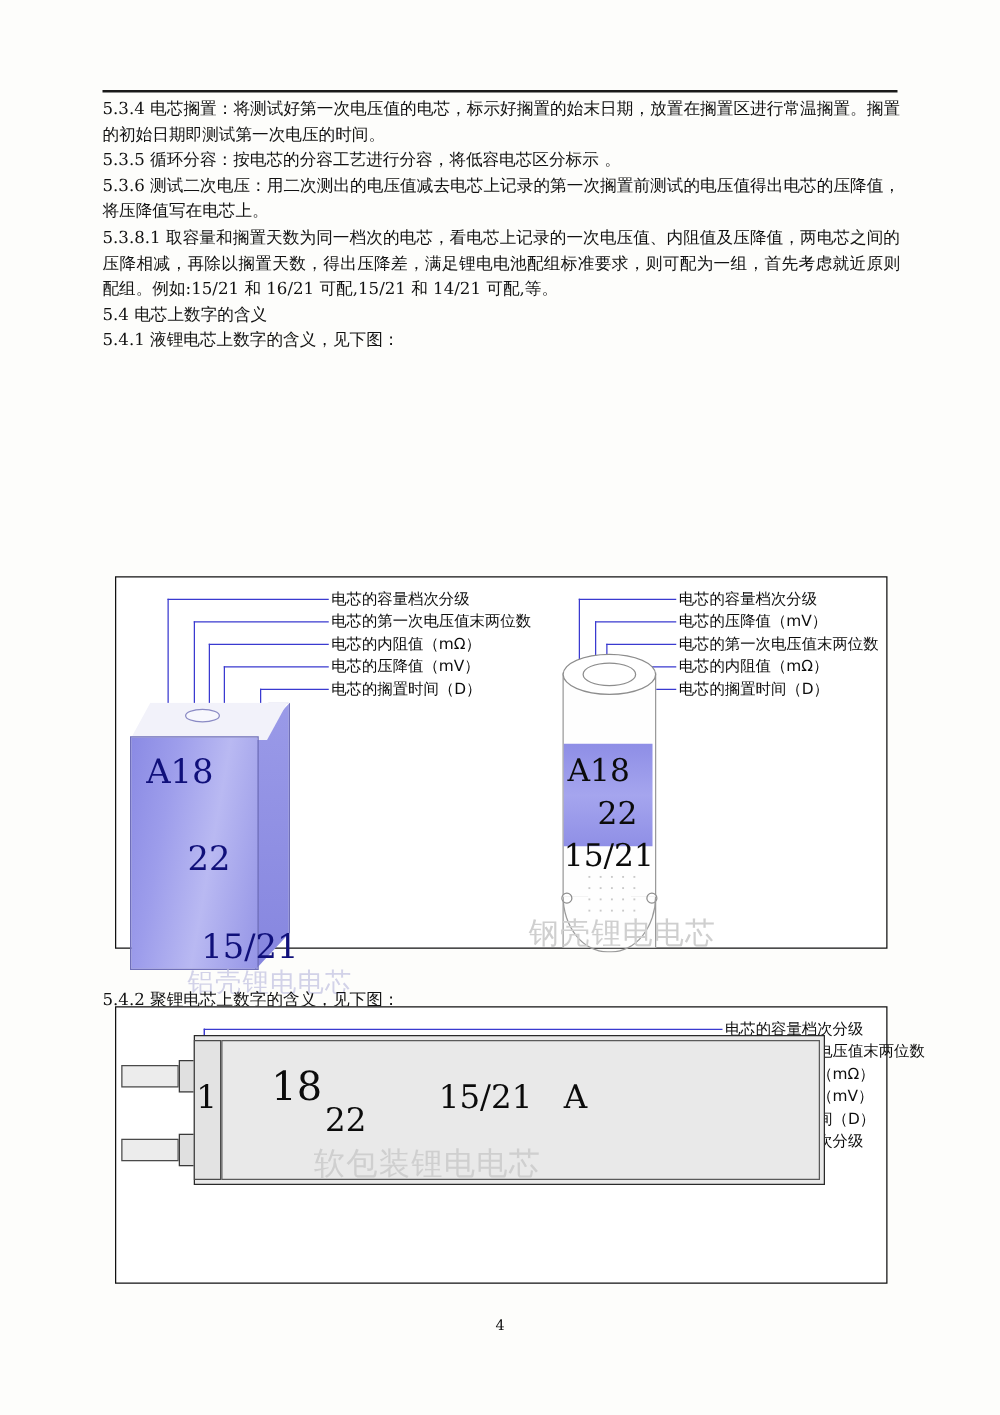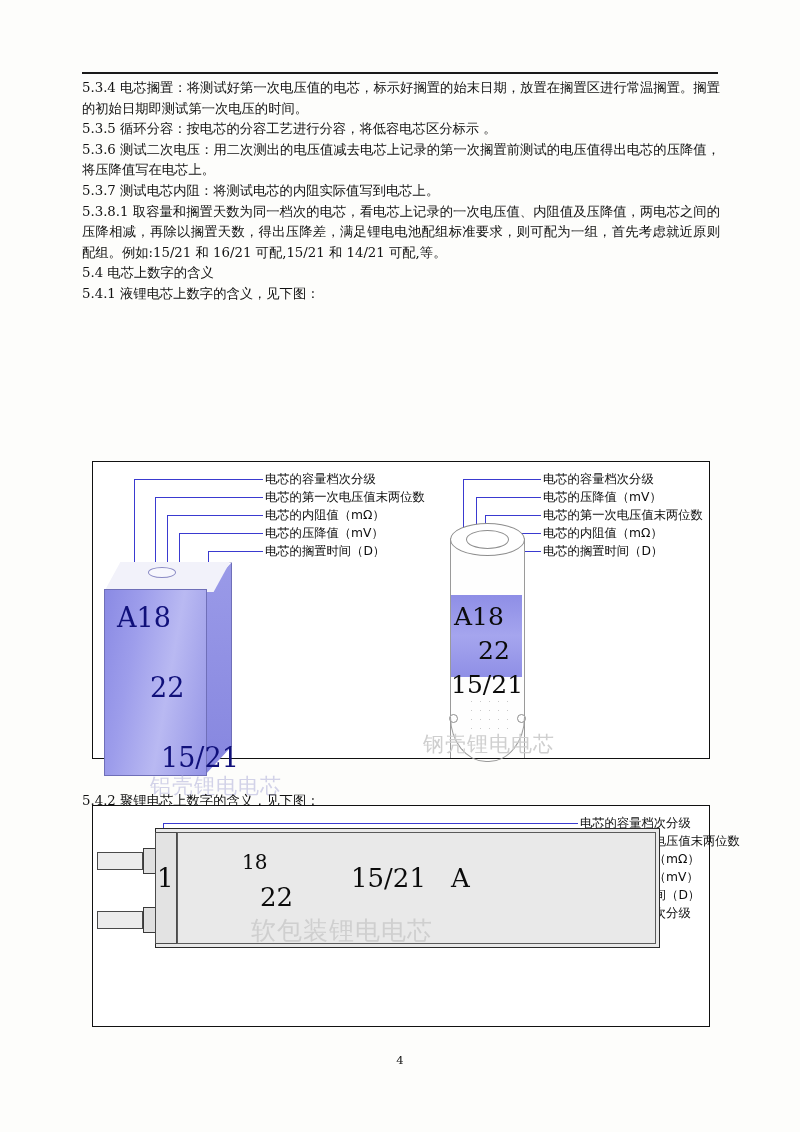--- a/index.html
+++ b/index.html
@@ -176,21 +176,20 @@
 <body>
 
 <div class="page">
 
   <div class="topline"></div>
 
   <div class="body-text">
     <p class="para">5.3.4    电芯搁置：将测试好第一次电压值的电芯，标示好搁置的始末日期，放置在搁置区进行常温搁置。搁置的初始日期即测试第一次电压的时间。</p>
     <p class="para">5.3.5    循环分容：按电芯的分容工艺进行分容，将低容电芯区分标示 。</p>
     <p class="para">5.3.6    测试二次电压：用二次测出的电压值减去电芯上记录的第一次搁置前测试的电压值得出电芯的压降值，将压降值写在电芯上。</p>
-    <p class="para">5.3.7    测试电芯内阻：将测试电芯的内阻实际值写到电芯上。</p>
     <p class="para">5.3.8.1    取容量和搁置天数为同一档次的电芯，看电芯上记录的一次电压值、内阻值及压降值，两电芯之间的压降相减，再除以搁置天数，得出压降差，满足锂电电池配组标准要求，则可配为一组，首先考虑就近原则配组。例如:15/21 和 16/21 可配,15/21 和 14/21 可配,等。</p>
     <p class="para">5.4  电芯上数字的含义</p>
     <p class="para">5.4.1    液锂电芯上数字的含义，见下图：</p>
   </div>
 
   <div class="figbox" id="fig1">
     <div class="fig-inner">
 
       <div class="cap" style="left:172px;top:11px;">电芯的容量档次分级</div>
       <div class="cap" style="left:172px;top:29px;">电芯的第一次电压值末两位数</div>
@@ -261,21 +260,21 @@
       <div class="cyl-top" style="left:373px;top:68px;width:41px;height:17px;"></div>
       <div class="cyl-band" style="left:358px;top:133px;width:71px;height:82px;"></div>
       <div class="dots" style="left:374px;top:235px;width:42px;height:34px;"></div>
       <div class="notch" style="left:356px;top:252px;"></div>
       <div class="notch" style="left:424px;top:252px;"></div>
       <div class="cyl-bottom" style="left:357px;top:255px;width:73px;height:44px;"></div>
 
       <div class="mark dark" style="left:361px;top:140px;font-size:25px;">A18</div>
       <div class="mark dark" style="left:385px;top:174px;font-size:25px;">22</div>
       <div class="mark dark" style="left:358px;top:208px;font-size:25px;">15/21</div>
-      <div class="wm grey" style="left:330px;top:268px;font-size:21px;">钢壳锂电电芯</div>
+      <div class="wm grey" style="left:330px;top:268px;font-size:24px;">钢壳锂电电芯</div>
     </div>
   </div>
 
   <p class="body-text" style="top:778px;">5.4.2    聚锂电芯上数字的含义，见下图：</p>
 
   <div class="figbox" id="fig2">
     <div class="fig-inner">
 
       <div class="cap" style="left:487px;top:11px;">电芯的容量档次分级</div>
       <div class="cap" style="left:487px;top:29px;">电芯的第一次电压值末两位数</div>
@@ -313,21 +312,21 @@
       <div class="tab" style="left:4px;top:46px;width:46px;height:18px;"></div>
       <div class="tab" style="left:4px;top:105px;width:46px;height:18px;"></div>
       <div class="tab-neck" style="left:50px;top:42px;width:14px;height:26px;"></div>
       <div class="tab-neck" style="left:50px;top:101px;width:14px;height:26px;"></div>
 
       <div class="pouch-outer" style="left:62px;top:22px;width:505px;height:120px;"></div>
       <div class="pouch-seal" style="left:62px;top:26px;width:22px;height:112px;"></div>
       <div class="pouch-inner" style="left:84px;top:26px;width:479px;height:112px;"></div>
 
       <div class="mark dark" style="left:64px;top:57px;font-size:26px;">1</div>
-      <div class="mark dark" style="left:149px;top:44px;font-size:20px;">18</div>
+      <div class="mark dark" style="left:124px;top:44px;font-size:32px;">18</div>
       <div class="mark dark" style="left:167px;top:76px;font-size:26px;">22</div>
       <div class="mark dark" style="left:258px;top:57px;font-size:26px;">15/21</div>
       <div class="mark dark" style="left:358px;top:57px;font-size:26px;">A</div>
 
       <div class="wm grey" style="left:158px;top:108px;font-size:25px;">软包装锂电电芯</div>
     </div>
   </div>
 
   <div class="pagenum">4</div>
 

